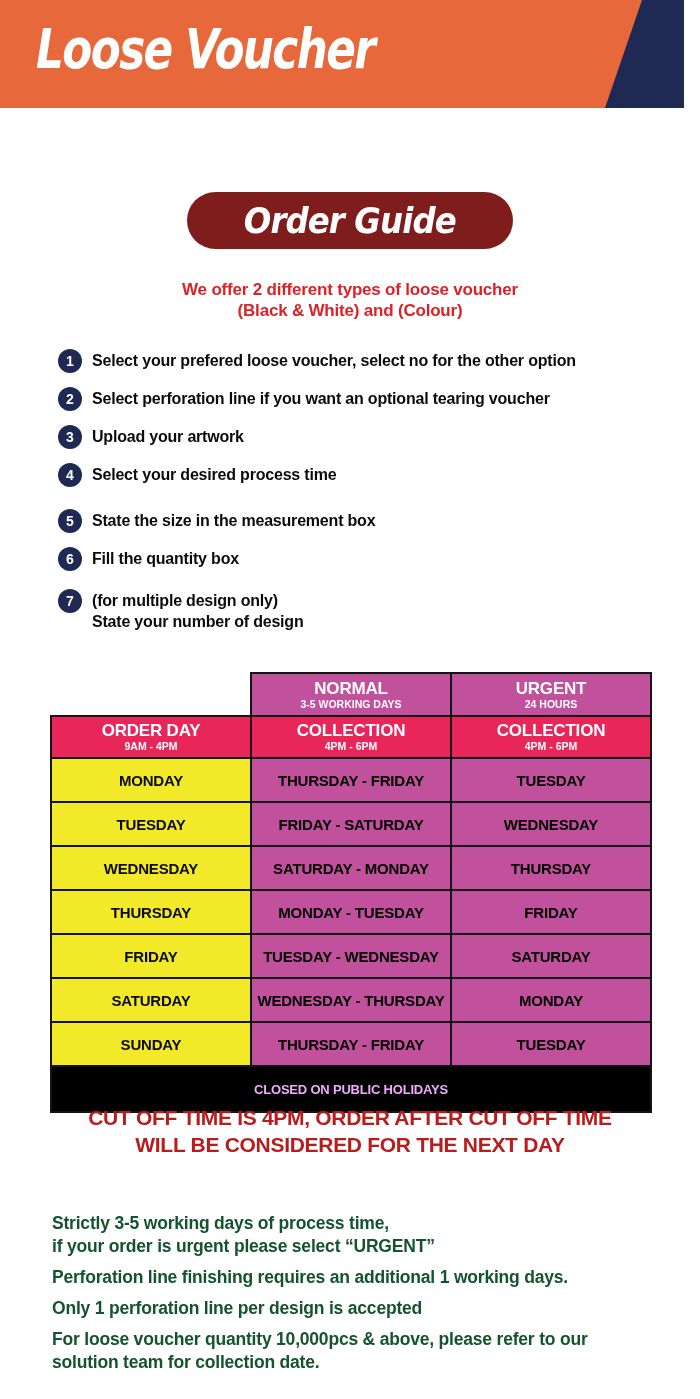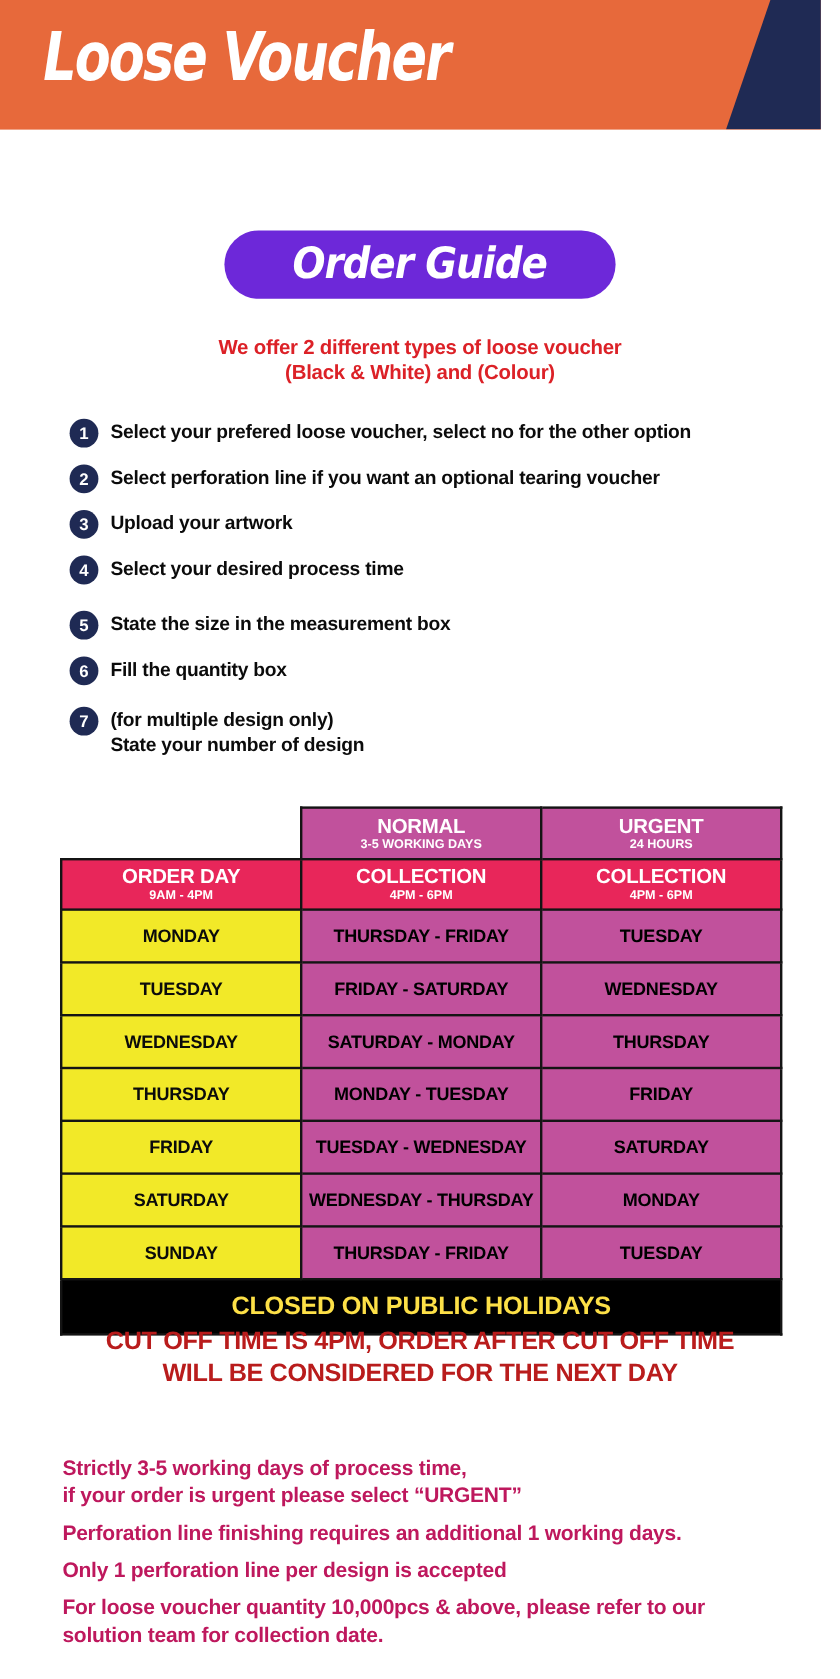--- a/index.html
+++ b/index.html
@@ -14,21 +14,21 @@
     clip-path:polygon(42px 0,100px 0,100px 108px,5px 108px);
   }
   .hero-title{
     position:absolute;left:36px;top:18px;margin:0;color:#ffffff;
     font-family:"DejaVu Sans",sans-serif;font-size:56px;font-weight:bold;font-style:italic;
     letter-spacing:-2px;line-height:1.1;transform:scaleX(0.78);transform-origin:left top;white-space:nowrap;
   }
   
   .pill{
     position:absolute;left:187px;top:192px;width:326px;height:57px;border-radius:29px;
-    background:#6d28d9;display:flex;align-items:center;justify-content:center;
+    background:#7f1d1d;display:flex;align-items:center;justify-content:center;
   }
   .pill span{
     color:#fff;font-family:"DejaVu Sans",sans-serif;font-size:36px;font-weight:bold;font-style:italic;
     letter-spacing:-1px;transform:scaleX(0.9);white-space:nowrap;
   }
   
   .intro{
     position:absolute;top:279px;left:0;width:700px;text-align:center;
     color:#DC2127;font-weight:bold;font-size:17px;line-height:21px;letter-spacing:-0.2px;
   }
@@ -49,30 +49,30 @@
   .schedule col{width:200px;}
   .schedule th,.schedule td{border:2px solid #141414;text-align:center;vertical-align:middle;padding:0;}
   .schedule td.blank{border:none;background:#ffffff;}
   .cell-t{font-size:17px;font-weight:bold;color:#fff;line-height:18px;letter-spacing:-0.2px;}
   .cell-s{font-size:10.5px;font-weight:bold;color:#fff;line-height:12px;letter-spacing:0;}
   .magenta{background:#C1519C;height:41px;margin-left:44px;}
   .redrow{background:#E8265A;height:40px;}
   .day-cell{background:#F2E928;color:#0b0b0b;font-weight:bold;font-size:15px;height:42px;letter-spacing:-0.2px;}
   .data-cell{background:#C1519C;color:#000000;font-weight:bold;font-size:15px;height:42px;letter-spacing:-0.2px;}
   .holiday{
-    background:#000000;color:#fde047;font-weight:bold;font-size:21px;height:44px;letter-spacing:-0.2px;
+    background:#000000;color:#f0abfc;font-weight:bold;font-size:13px;height:44px;letter-spacing:-0.2px;
   }
   
   .cutoff{
     position:absolute;top:1104px;left:0;width:700px;text-align:center;
     color:#b91c1c;font-weight:bold;font-size:21px;line-height:27px;letter-spacing:-0.3px;
   }
   
   .notes{position:absolute;top:1212px;left:52px;width:600px;}
-  .note{color:#be185d;font-weight:bold;font-size:17.5px;line-height:23px;letter-spacing:-0.2px;margin-bottom:8px;}
+  .note{color:#14532d;font-weight:bold;font-size:17.5px;line-height:23px;letter-spacing:-0.2px;margin-bottom:8px;}
 </style>
 </head>
 <body>
 
 <div class="page">
 
   <header class="hero">
     <div class="hero-accent"></div>
     <h1 class="hero-title">Loose Voucher</h1>
   </header>

